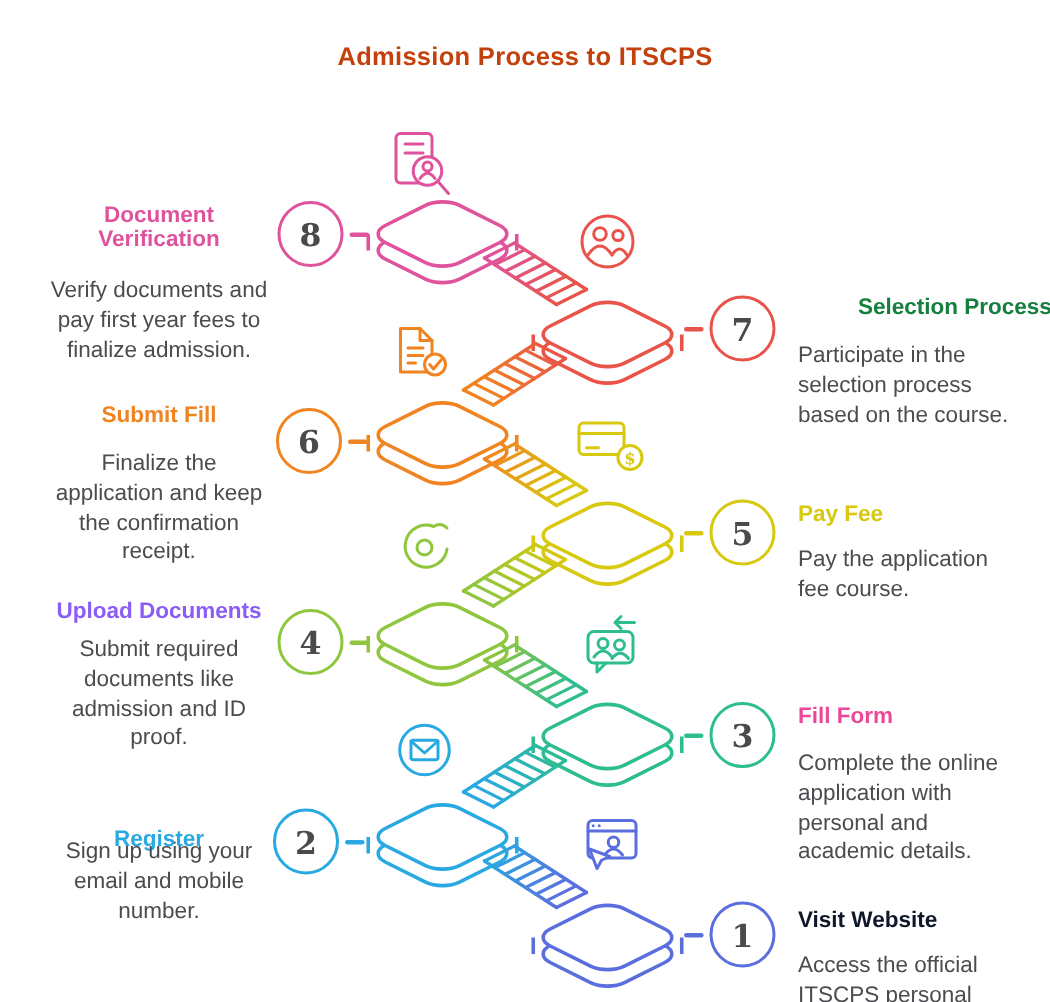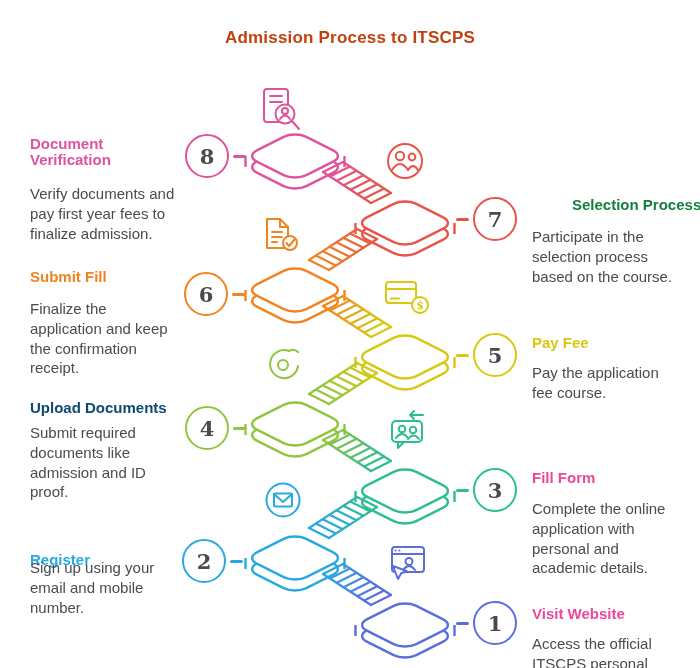--- a/index.html
+++ b/index.html
@@ -13,21 +13,21 @@
   .title{
     left:0;right:0;top:28px;text-align:center;
     font-size:17px;font-weight:bold;letter-spacing:.2px;
   }
   .stitle{
     font-size:15px;font-weight:bold;line-height:1.08;
   }
   .sdesc{
     font-size:15px;line-height:1.32;color:#4b4b50;
   }
-  .ra{text-align:left;}
+  .ra{text-align:center;}
   .la{text-align:left;}
   .ncircle{
     width:44px;height:44px;border-radius:50%;
     border:2.5px solid #888;box-sizing:border-box;
     display:flex;align-items:center;justify-content:center;
     background:#fff;
   }
   .ncircle span{
     font-family:"DejaVu Serif", serif;
     font-weight:bold;font-size:21px;color:#4a4a4a;line-height:1;
@@ -274,39 +274,39 @@
 </div>
 <div class="abs dash" style="left: 232px; top: 293px; background: rgb(240, 132, 32);"></div>
 
 <div class="abs stitle la" style="left: 532px; top: 335px; width: 152px; color: rgb(216, 200, 14);">Pay Fee</div>
 <div class="abs sdesc la" style="left:532px;top:363px;width:150px">Pay the application fee course.</div>
 <div class="abs ncircle" style="left: 473px; top: 333px; border-color: rgb(216, 200, 14);">
   <span>5</span>
 </div>
 <div class="abs dash" style="left: 456px; top: 354px; background: rgb(216, 200, 14);"></div>
 
-<div class="abs stitle ra" style="left: 30px; top: 400px; width: 152px; color: #0c4a6e;">Upload Documents</div>
+<div class="abs stitle ra" style="left: 30px; top: 400px; width: 152px; color: #8b5cf6;">Upload Documents</div>
 <div class="abs sdesc ra" style="left:30px;top:423px;width:152px">Submit required documents like admission and ID proof.</div>
 <div class="abs ncircle" style="left: 185px; top: 406px; border-color: rgb(143, 198, 62);">
   <span>4</span>
 </div>
 <div class="abs dash" style="left: 233px; top: 427px; background: rgb(143, 198, 62);"></div>
 
 <div class="abs stitle la" style="left: 532px; top: 470px; width: 152px; color: #ec4899;">Fill Form</div>
 <div class="abs sdesc la" style="left:532px;top:499px;width:150px">Complete the online application with personal and academic details.</div>
 <div class="abs ncircle" style="left: 473px; top: 468px; border-color: rgb(45, 189, 144);">
   <span>3</span>
 </div>
 <div class="abs dash" style="left: 456px; top: 489px; background: rgb(45, 189, 144);"></div>
 
 <div class="abs stitle ra" style="left: 30px; top: 536px; width: 152px; color: rgb(41, 169, 225); margin-top: 16px;">Register</div>
 <div class="abs sdesc ra" style="left:30px;top:558px;width:152px">Sign up using your email and mobile number.</div>
 <div class="abs ncircle" style="left: 182px; top: 539px; border-color: rgb(41, 169, 225);">
   <span>2</span>
 </div>
 <div class="abs dash" style="left: 230px; top: 560px; background: rgb(41, 169, 225);"></div>
 
-<div class="abs stitle la" style="left: 532px; top: 606px; width: 152px; color: #ec4899;">Visit Website</div>
+<div class="abs stitle la" style="left: 532px; top: 606px; width: 152px; color: #0f172a;">Visit Website</div>
 <div class="abs sdesc la" style="left:532px;top:634px;width:150px">Access the official ITSCPS personal website.</div>
 <div class="abs ncircle" style="left: 473px; top: 601px; border-color: rgb(91, 110, 222);">
   <span>1</span>
 </div>
 <div class="abs dash" style="left: 456px; top: 622px; background: rgb(91, 110, 222);"></div>
 
 </body></html>

